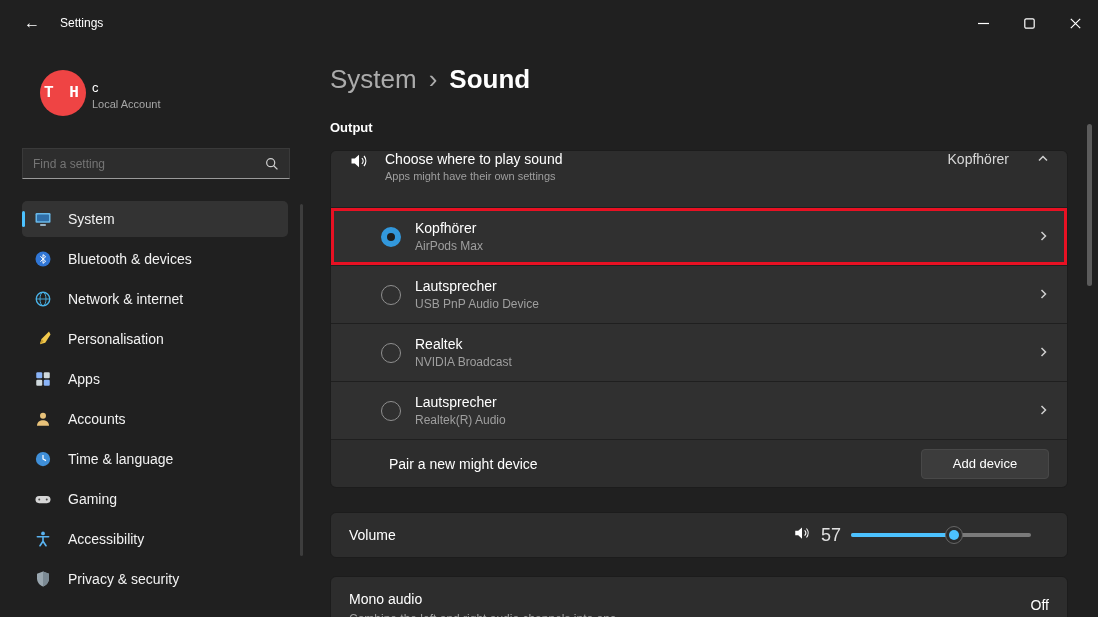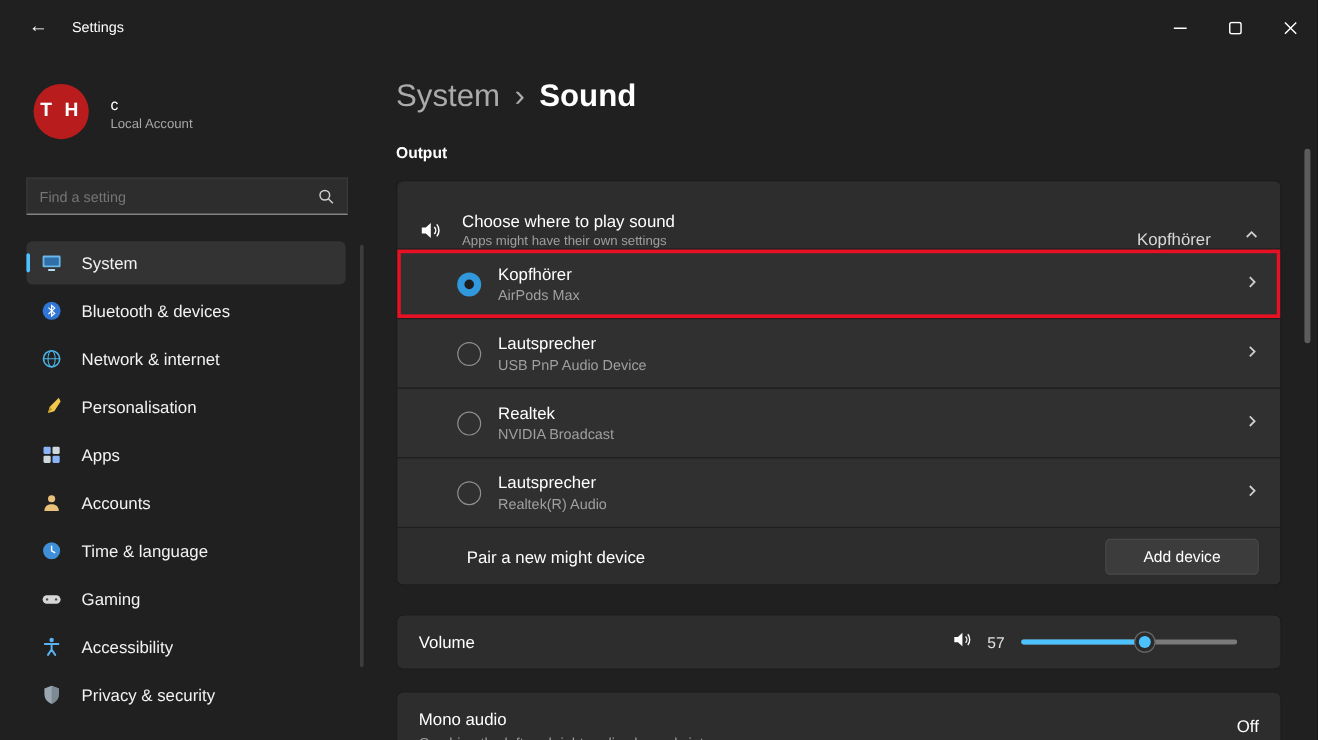--- a/index.html
+++ b/index.html
@@ -8,21 +8,21 @@
 
   
   .titlebar { position:absolute; top:0; left:0; right:0; height:46px; }
   .back-btn { position:absolute; left:16px; top:10px; width:32px; height:26px; background:none; border:none; color:#fff; font-size:16px; cursor:pointer; border-radius:4px; }
   .win-title { position:absolute; left:60px; top:0; line-height:46px; font-size:12px; color:#fff; }
   .win-controls { position:absolute; right:0; top:0; height:46px; display:flex; }
   .win-controls .ctl { width:46px; height:46px; display:flex; align-items:center; justify-content:center; background:none; border:none; cursor:pointer; }
 
   
   .sidebar { position:absolute; left:0; top:46px; width:320px; bottom:0; }
-  .avatar { position:absolute; left:28px; top:24px; width:46px; height:46px; border-radius:50%; background:#b91c1c; display:flex; align-items:center; justify-content:center; font-weight:bold; font-size:16px; letter-spacing:3px; color:#fff; }
+  .avatar { position:absolute; left:40px; top:24px; width:46px; height:46px; border-radius:50%; background:#ef4444; display:flex; align-items:center; justify-content:center; font-weight:bold; font-size:16px; letter-spacing:3px; color:#fff;font-family:Liberation Mono, monospace; }
   .user-name { position:absolute; left:92px; top:34px; font-size:13px; color:#fff; }
   .user-type { position:absolute; left:92px; top:52px; font-size:11px; color:#a6a6a6; }
   .searchbox { position:absolute; left:22px; top:102px; width:268px; height:31px; background:#2d2d2d; border:1px solid #3a3a3a; border-bottom:1px solid #9a9a9a; border-radius:0; display:flex; align-items:center; }
   .searchbox input { flex:1; background:transparent; border:none; outline:none; color:#e0e0e0; font-size:12px; padding:0 10px; font-family:"Liberation Sans", sans-serif; }
   .searchbox .mag { padding-right:10px; display:flex; }
   .nav { position:absolute; left:22px; top:155px; width:266px; }
   .nav-item { position:relative; height:36px; margin-bottom:4px; display:flex; align-items:center; gap:16px; padding-left:12px; border-radius:5px; font-size:14px; color:#f2f2f2; cursor:pointer; }
   .nav-item.selected { background:#333333; }
   .nav-item .accent-bar { position:absolute; left:0; top:10px; width:3px; height:16px; border-radius:2px; background:var(--accent); }
   .nav-icon { width:18px; height:18px; display:flex; align-items:center; justify-content:center; }
@@ -30,40 +30,40 @@
 
   
   .main { position:absolute; left:320px; top:46px; right:0; bottom:0; }
   .breadcrumb { position:absolute; left:10px; top:18px; font-size:26px; display:flex; gap:12px; align-items:baseline; }
   .breadcrumb .parent { color:#ababab; }
   .breadcrumb .sep { color:#ababab; }
   .breadcrumb .current { color:#fff; font-weight:bold; }
   .section-label { position:absolute; left:10px; top:74px; font-size:13px; font-weight:bold; color:#fff; }
 
   .card-group { position:absolute; left:10px; top:104px; width:738px; border-radius:6px; overflow:hidden; border:1px solid #1c1c1c; }
-  .header-row { height:56px; background:var(--card); display:flex; align-items:flex-end; padding:0 18px; gap:16px; }
+  .header-row { height:56px; background:var(--card); display:flex; align-items:flex-start; padding:0 18px; gap:16px; }
   .header-text .t { font-size:14px; color:#fff; }
   .header-text .s { font-size:11px; color:#9f9f9f; margin-top:3px; }
   .spacer { flex:1; }
   .header-value { font-size:14px; color:#d8d8d8; margin-right:12px; }
 
   .device-row { position:relative; height:58px; background:var(--row); border-top:1px solid #1f1f1f; display:flex; align-items:center; padding:0 18px 0 50px; gap:14px; cursor:pointer; }
   .device-name { font-size:14px; color:#fff; }
   .device-desc { font-size:12px; color:#9f9f9f; margin-top:3px; }
   .radio { width:20px; height:20px; border-radius:50%; border:1px solid #8f8f8f; background:transparent; flex:none; }
   .radio.selected { border:6px solid var(--radio); background:#1d1d1d; }
   .annotation-box { position:absolute; inset:0; border:3px solid var(--annotation); pointer-events:none; z-index:5; }
 
   .pair-row { height:48px; background:var(--card); border-top:1px solid #1f1f1f; display:flex; align-items:center; padding:0 18px 0 58px; }
   .add-device-btn { margin-left:auto; width:128px; height:30px; background:#3c3c3c; border:1px solid #484848; border-radius:4px; color:#fff; font-size:13px; cursor:pointer; font-family:"Liberation Sans", sans-serif; }
 
   .card { position:absolute; left:10px; width:738px; background:var(--card); border:1px solid #1c1c1c; border-radius:6px; display:flex; align-items:center; padding:0 18px; }
   .volume-card { top:466px; height:46px; }
   .card-label { font-size:14px; color:#fff; }
-  .vol-num { font-size:13px; color:#e0e0e0; margin:0 12px 0 10px; width:18px; text-align:center; }
+  .vol-num { font-size:18px; color:#e0e0e0; margin:0 12px 0 10px; width:18px; text-align:center; }
   .slider { position:relative; width:180px; height:18px; margin-right:18px; cursor:pointer; }
   .slider .track { position:absolute; left:0; right:0; top:7px; height:4px; border-radius:2px; background:#7a7a7a; }
   .slider .fill { position:absolute; left:0; top:7px; height:4px; border-radius:2px; background:var(--accent); }
   .slider .thumb { position:absolute; top:0; width:18px; height:18px; border-radius:50%; background:#2b2b2b; border:1px solid #666; transform:translateX(-50%); }
   .slider .thumb::after { content:""; position:absolute; left:3px; top:3px; width:10px; height:10px; border-radius:50%; background:var(--accent); }
 
   .mono-card { top:530px; height:78px; align-items:flex-start; padding-top:14px; }
   .mono-text .t { font-size:14px; color:#fff; }
   .mono-text .s { font-size:12px; color:#9f9f9f; margin-top:5px; }
   .mono-right { margin-left:auto; display:flex; align-items:flex-end; gap:20px; margin-top:6px;flex-direction:column; }

